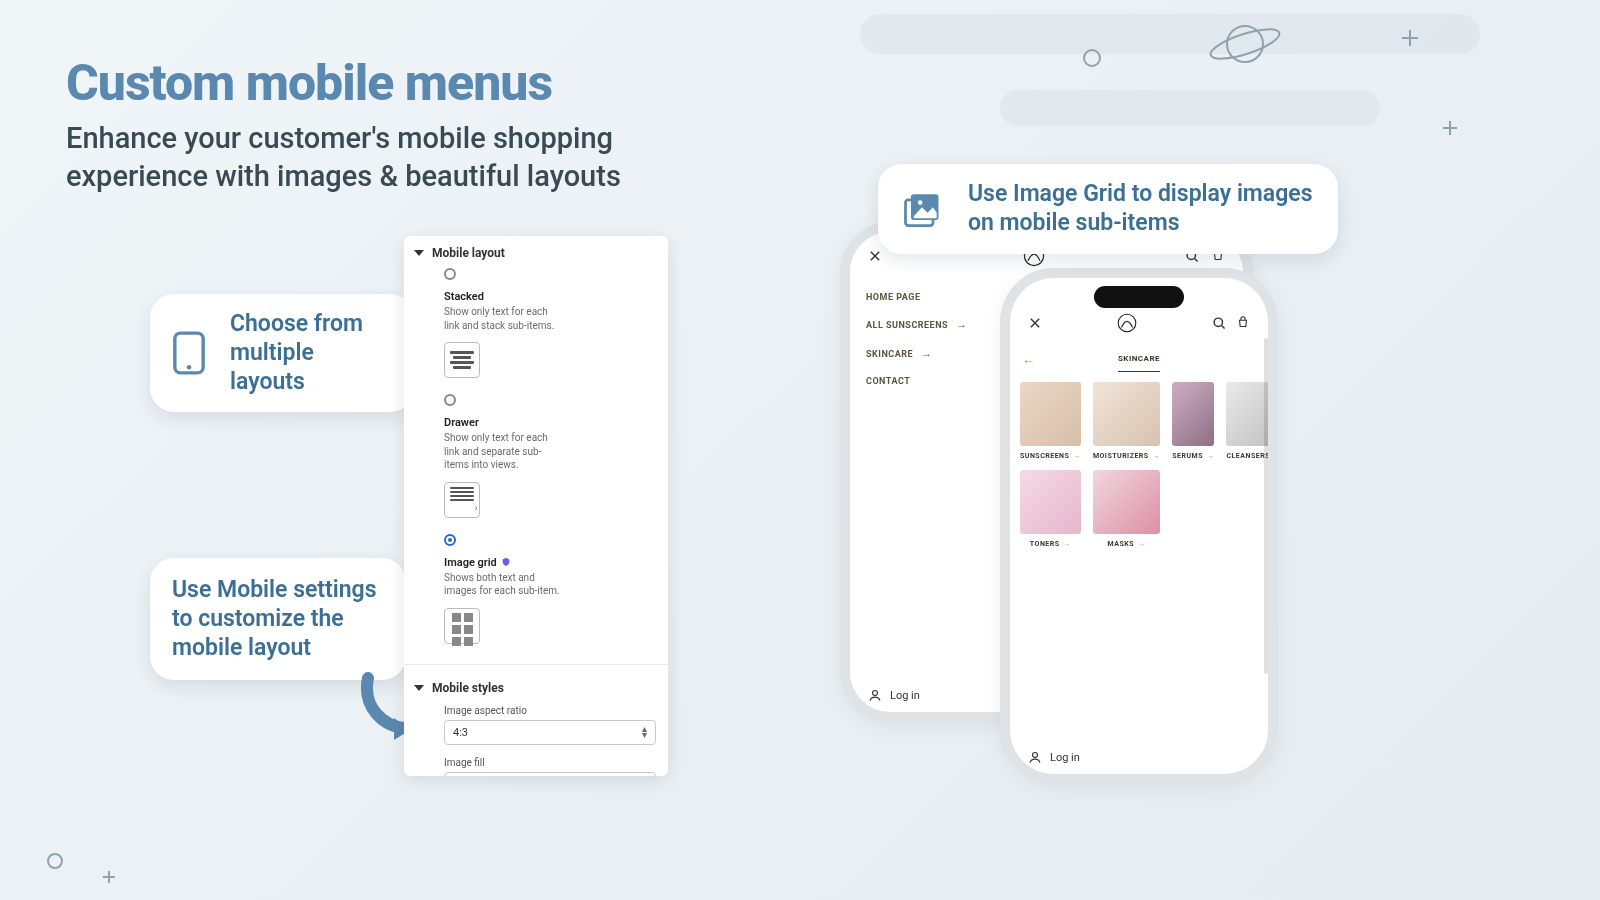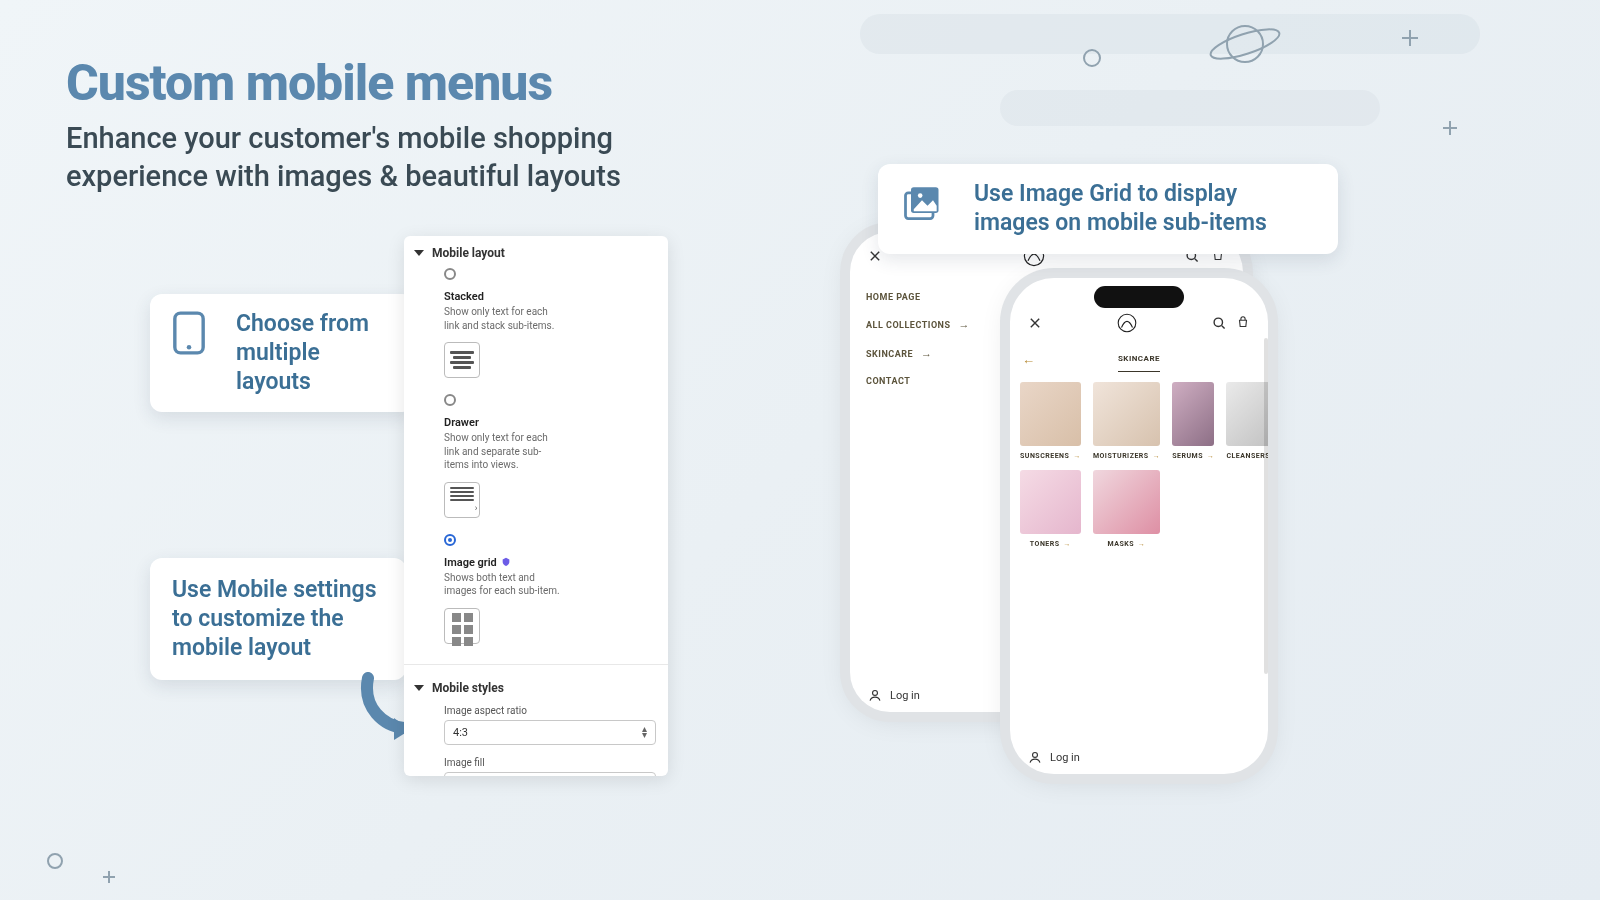--- a/index.html
+++ b/index.html
@@ -12,21 +12,21 @@
   
   .cloud { position: absolute; background: rgba(255,255,255,.4); border-radius: 60px; }
   .cloud1 { top: 14px; right: 120px; width: 620px; height: 40px; background: rgba(200,210,218,.25); }
   .cloud2 { top: 90px; right: 220px; width: 380px; height: 36px; background: rgba(200,210,218,.22); }
 
   .header { position:absolute; left:66px; top:54px; }
   .title { font-size: 50px; font-weight: 800; color:#5b88ae; letter-spacing:-1px; }
   .subtitle { margin-top:8px; font-size:29px; font-weight:500; color:#3a4a54; line-height:1.3; max-width:640px; }
 
   
-  .callout { position:absolute; background:#fff; border-radius:12px; box-shadow:0 6px 18px rgba(40,60,80,.12); display:flex; align-items:flex-start; padding:16px 22px; gap:30px; }
+  .callout { position:absolute; background:#fff; border-radius:24px; box-shadow:0 6px 18px rgba(40,60,80,.12); display:flex; align-items:center; padding:16px 22px; gap:24px; }
   .callout .ico { color:#5b88ae; flex:0 0 auto; }
   .callout .txt { color:#3b6f95; font-size:23px; font-weight:600; line-height:1.25; }
 
   
   .panel { position:absolute; left:404px; top:236px; width:264px; height:540px; background:#fff; border-radius:6px; box-shadow:0 4px 18px rgba(0,0,0,.1); overflow:hidden; font-size:11px; color:#333; }
   .tabs { display:flex; border-bottom:1px solid #e2e2e2; }
   .tab { flex:1; text-align:center; padding:11px 0; font-size:11px; color:#5c5c5c; cursor:pointer; }
   .tab.active { color:#10594a; border-bottom:2px solid #0d7f67; font-weight:600; }
   .section-head { display:flex; align-items:center; gap:8px; padding:10px 12px 6px 10px; font-weight:700; font-size:12px;text-align:center; }
   .caret { display:inline-block; width:0;height:0;border-left:5px solid transparent;border-right:5px solid transparent;border-top:6px solid #333; }
@@ -240,21 +240,21 @@
           <path d="M5 6h10l-1 9H6z M7 6V4a3 3 0 016 0v2" fill="none" stroke="currentColor" stroke-width="1.6"></path>
         </svg>
     </div>
   </div>
   <div class="drawer-list" id="drawer-items">
       <div class="drawer-item">
        <span>HOME PAGE</span>
 
      </div>
       <div class="drawer-item">
-       <span>ALL COLLECTIONS</span>
+       <span>ALL SUNSCREENS</span>
        <span class="arr">→</span>
      </div>
       <div class="drawer-item">
        <span>SKINCARE</span>
        <span class="arr">→</span>
      </div>
       <div class="drawer-item">
        <span>CONTACT</span>
 
      </div>

